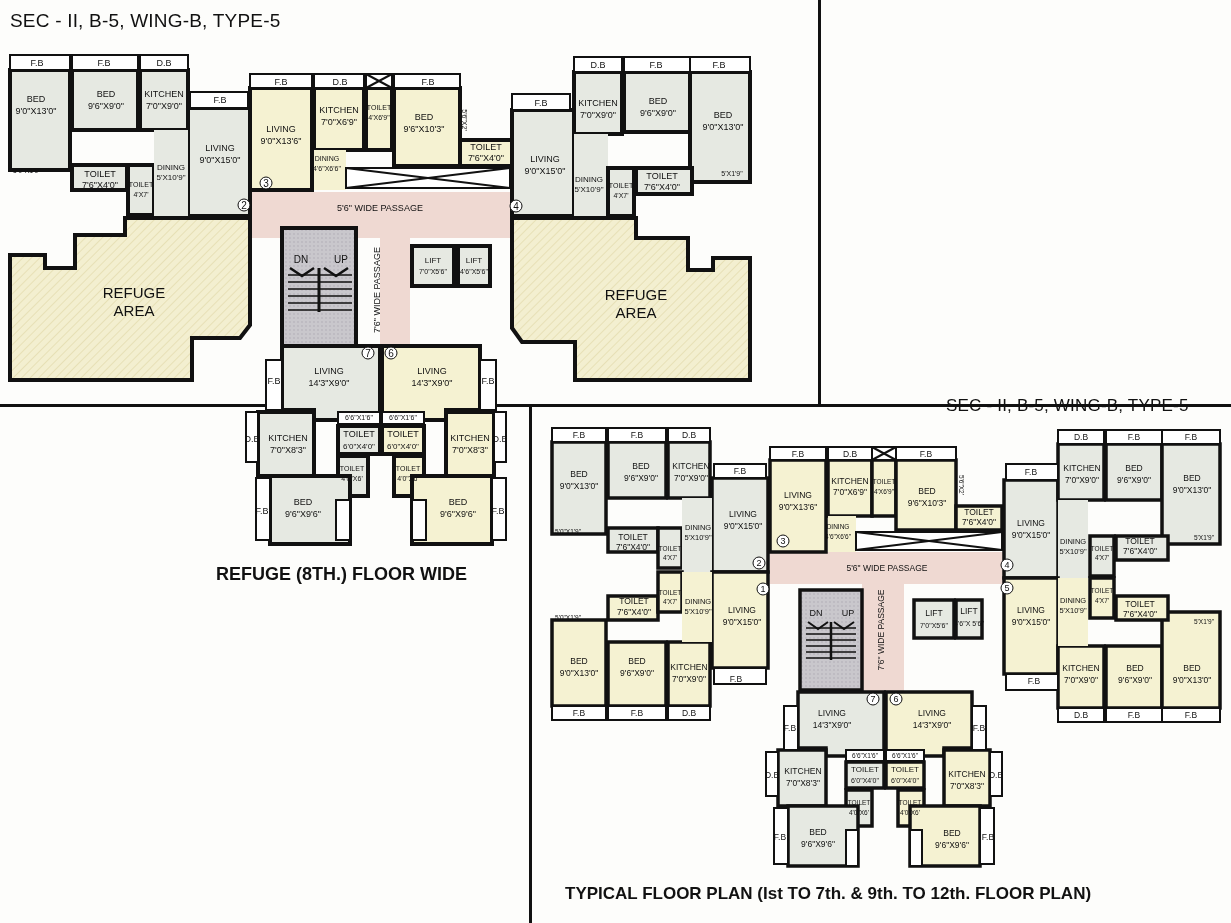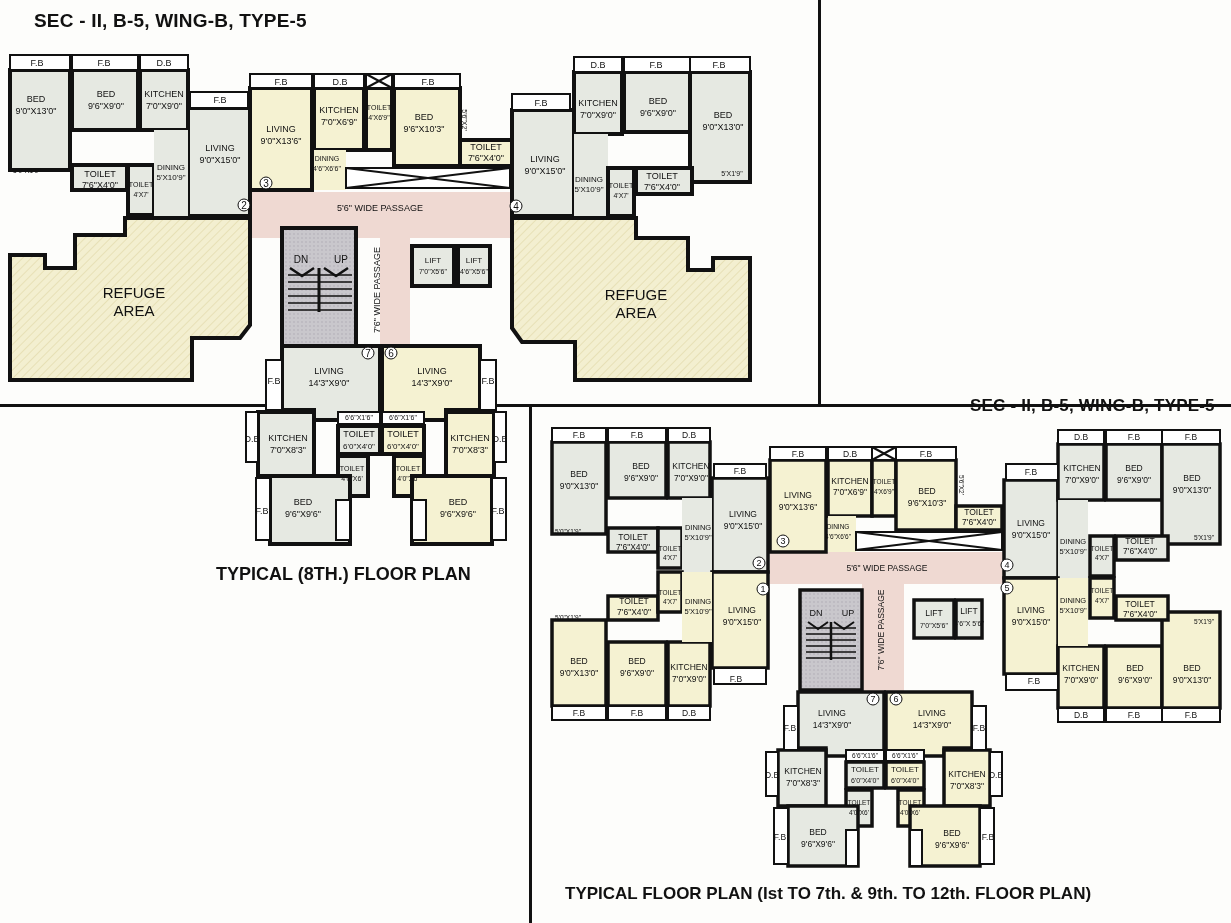--- a/index.html
+++ b/index.html
@@ -1,31 +1,31 @@
 <!DOCTYPE html>
 <html><head>
 <meta charset="utf-8">
 <style>
   html,body{margin:0;padding:0;background:#fdfdfb;}
   body{width:1231px;height:923px;position:relative;overflow:hidden;font-family:"Liberation Sans",sans-serif;color:#111;}
   .frame{position:absolute;border:3px solid #111;box-sizing:border-box;}
-  .title{position:absolute;font-weight:bold;font-size:19px;letter-spacing:0.2px;white-space:nowrap;margin-left:24px;}
+  .title{position:absolute;font-weight:normal;font-size:19px;letter-spacing:0.2px;white-space:nowrap;}
   .caption{position:absolute;font-weight:bold;font-size:17px;white-space:nowrap;}
   svg{position:absolute;left:0;top:0;}
   .lbl{font-family:"Liberation Sans",sans-serif;text-anchor:middle;fill:#111;}
 </style>
 </head>
 <body>
 
 <div class="frame" style="left:-3px;top:-3px;width:824px;height:410px;"></div>
 <div class="frame" style="left:529px;top:404px;width:710px;height:530px;"></div>
 
 <div class="title" style="left:10px;top:10px;">SEC - II, B-5, WING-B, TYPE-5</div>
 <div class="title" style="left:946px;top:396px;font-size:17px;">SEC - II, B-5, WING-B, TYPE-5</div>
-<div class="caption" style="left:216px;top:564px;font-size:18px;">TYPICAL (8TH.) FLOOR PLAN</div>
+<div class="caption" style="left:216px;top:564px;font-size:18px;">REFUGE (8TH.) FLOOR WIDE</div>
 <div class="caption" style="left:565px;top:884px;">TYPICAL FLOOR PLAN  (Ist TO 7th. &amp; 9th. TO 12th. FLOOR PLAN)</div>
 
 <svg width="1231" height="923" viewBox="0 0 1231 923">
   <defs>
     <pattern id="hatch" width="6" height="6" patternUnits="userSpaceOnUse" patternTransform="rotate(45)">
       <rect width="6" height="6" fill="#f3efd0"></rect>
       <line x1="0" y1="0" x2="0" y2="6" stroke="#e3dcae" stroke-width="1.5"></line>
     </pattern>
     <pattern id="dots" width="4" height="4" patternUnits="userSpaceOnUse">
       <rect width="4" height="4" fill="#c9c7cc"></rect>

